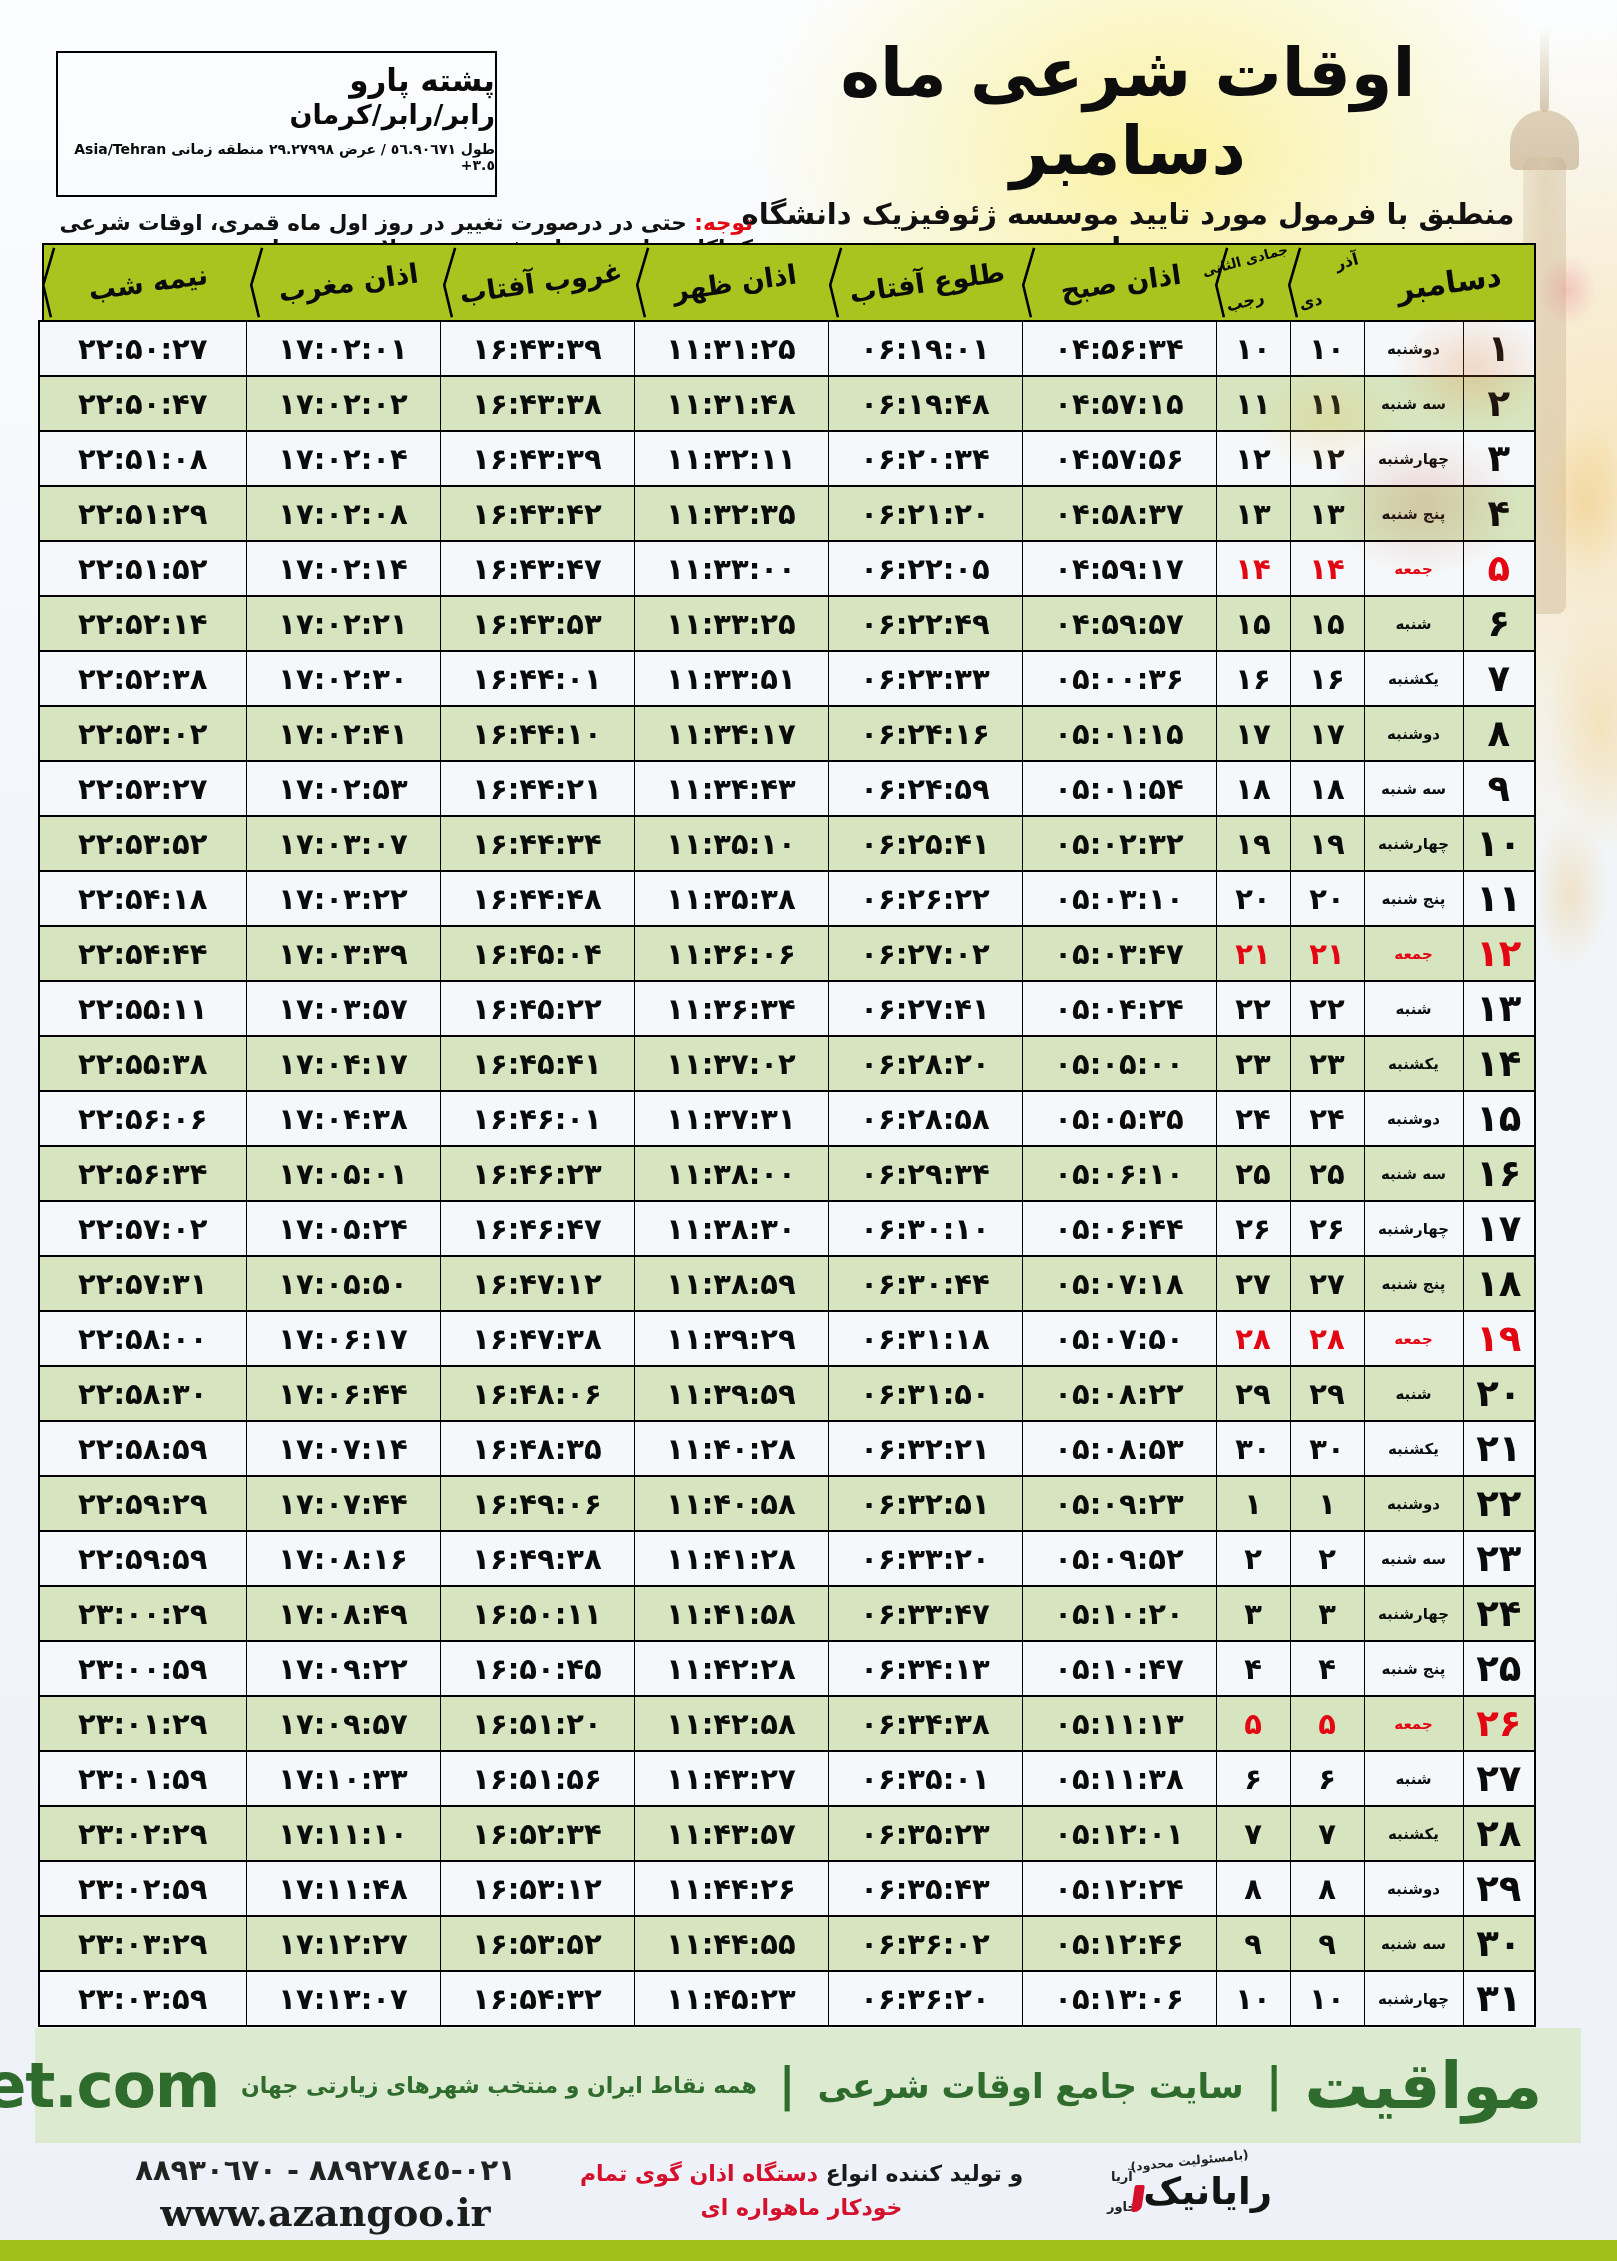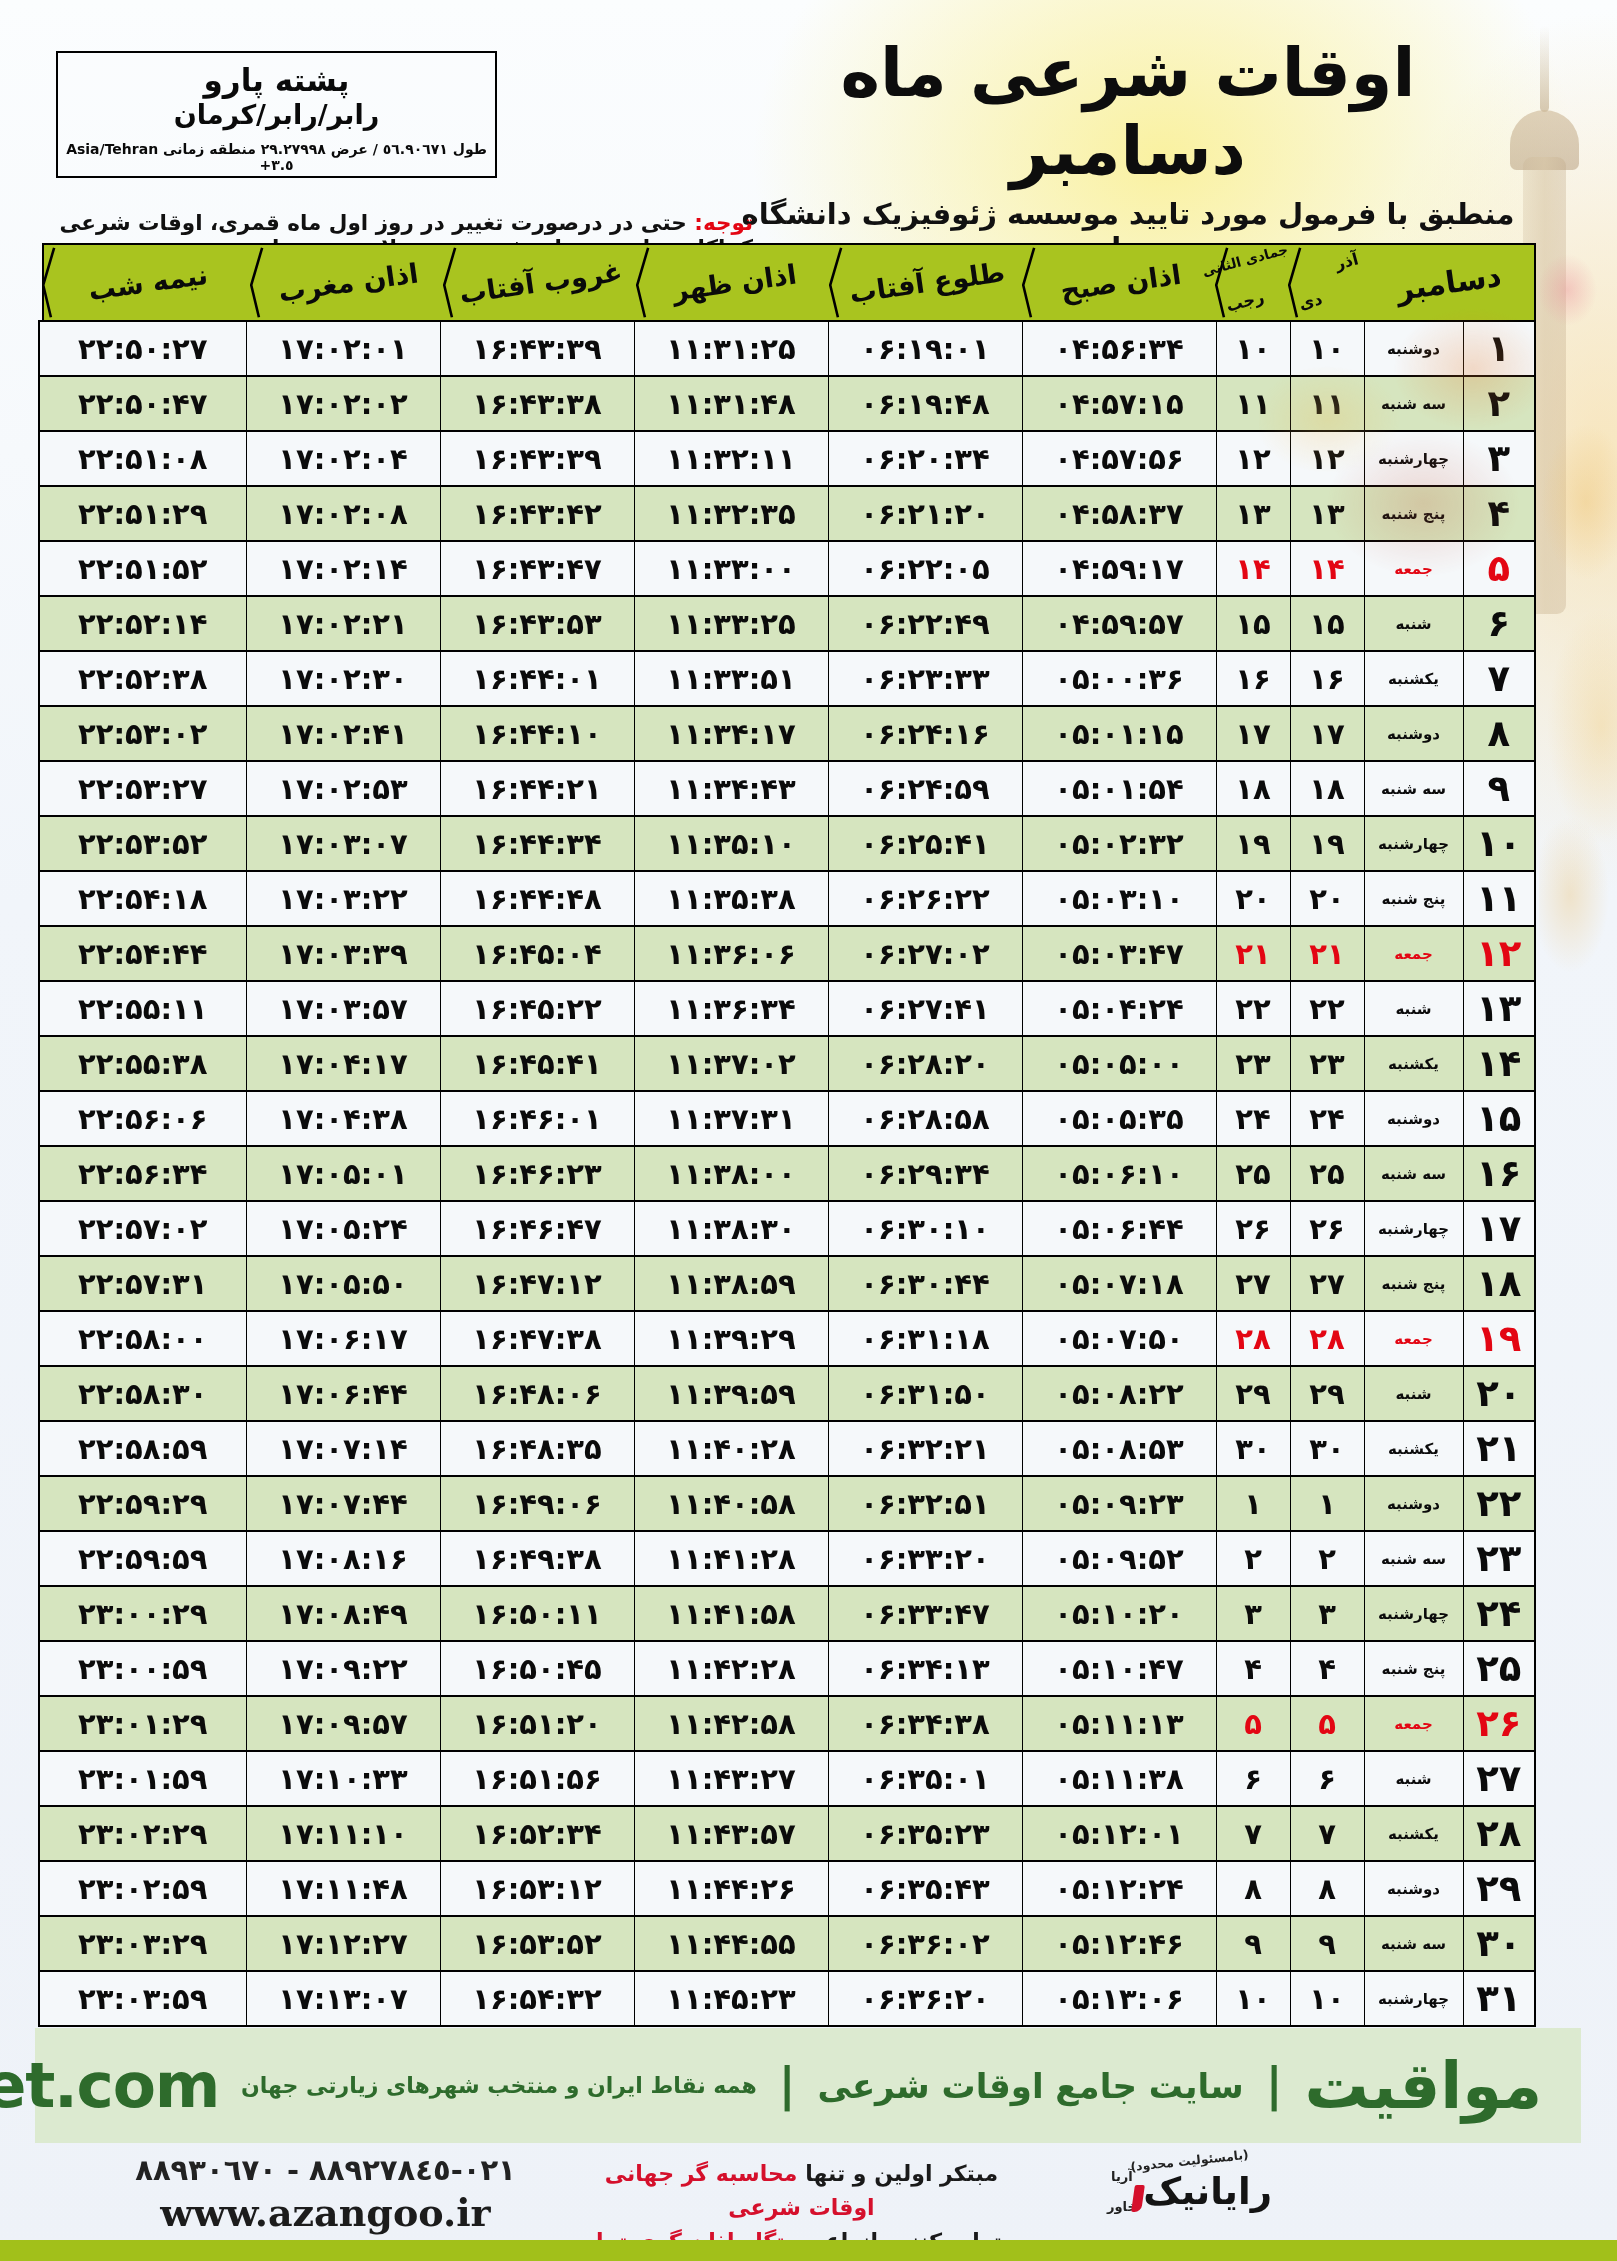--- a/index.html
+++ b/index.html
@@ -37,22 +37,22 @@
     z-index:5; }
   .header-pink { right:19.6px; top:254px; width:59px; height:72px; opacity:.5;
     background:radial-gradient(closest-side, rgba(235,140,150,.8), rgba(235,140,150,0)); z-index:1; }
 
   
   .title-block { position:absolute; top:34px; right:91px; width:796px; text-align:center; z-index:3; }
   .main-title { font-size:67px; font-weight:bold; color:#0d0d0d; letter-spacing:-0.7px; }
   .sub-title { font-size:29px; font-weight:bold; color:#111; margin-top:6.5px; }
   .years-line { font-size:24px; font-weight:600; color:#111; margin-top:11.7px; }
 
-  .location-box { position:absolute; top:51px; left:57px; width:441px; height:127px;
-    border:2.6px solid #000; background:rgba(250,252,254,.55); text-align:center;
+  .location-box { position:absolute; top:51px; left:57px; width:441px; height:146px;
+    border:2.6px solid #000; background:rgba(250,252,254,.55); text-align:right;
     padding-top:9px; z-index:3; }
   .loc-name { font-size:31px; font-weight:bold; color:#0a0a0a; }
   .loc-region { font-size:27px; font-weight:600; color:#0a0a0a; margin-top:1.3px; }
   .loc-coords { font-size:14px; font-weight:700; color:#0a0a0a; margin-top:10.4px; }
   .loc-coords .tz { direction:ltr; unicode-bidi:embed; }
 
   .note-line { position:absolute; top:210px; left:40px; width:714px; text-align:right;
     font-size:21.5px; font-weight:600; color:#111; z-index:3; }
   .note-label { color:#e30613; font-weight:bold; }
 
@@ -656,23 +656,20 @@
     <span class="brand-url">mavaqeet.com</span>
   </div>
 
   <div class="contact-block">
     <div class="phones">٠٢١-٨٨٩٢٧٨٤٥ - ٨٨٩٣٠٦٧٠</div>
     <div class="website">www.azangoo.ir</div>
   </div>
 
   <div class="promo-block">
     <div class="promo-line">
-      <span>مبتکر اولین و تنها </span><span class="red">محاسبه گر جهانی اوقات شرعی</span>
-    </div>
-    <div class="promo-line">
       <span>و تولید کننده انواع </span><span class="red">دستگاه اذان گوی تمام خودکار ماهواره ای</span>
     </div>
   </div>
 
   <div class="rayanik">
     <div class="rayanik-note">(بامسئولیت محدود)</div>
     <div class="rayanik-row">
       <div class="rayanik-name">
         <span>رایانیک</span>
         <span class="rayanik-accent"></span>

